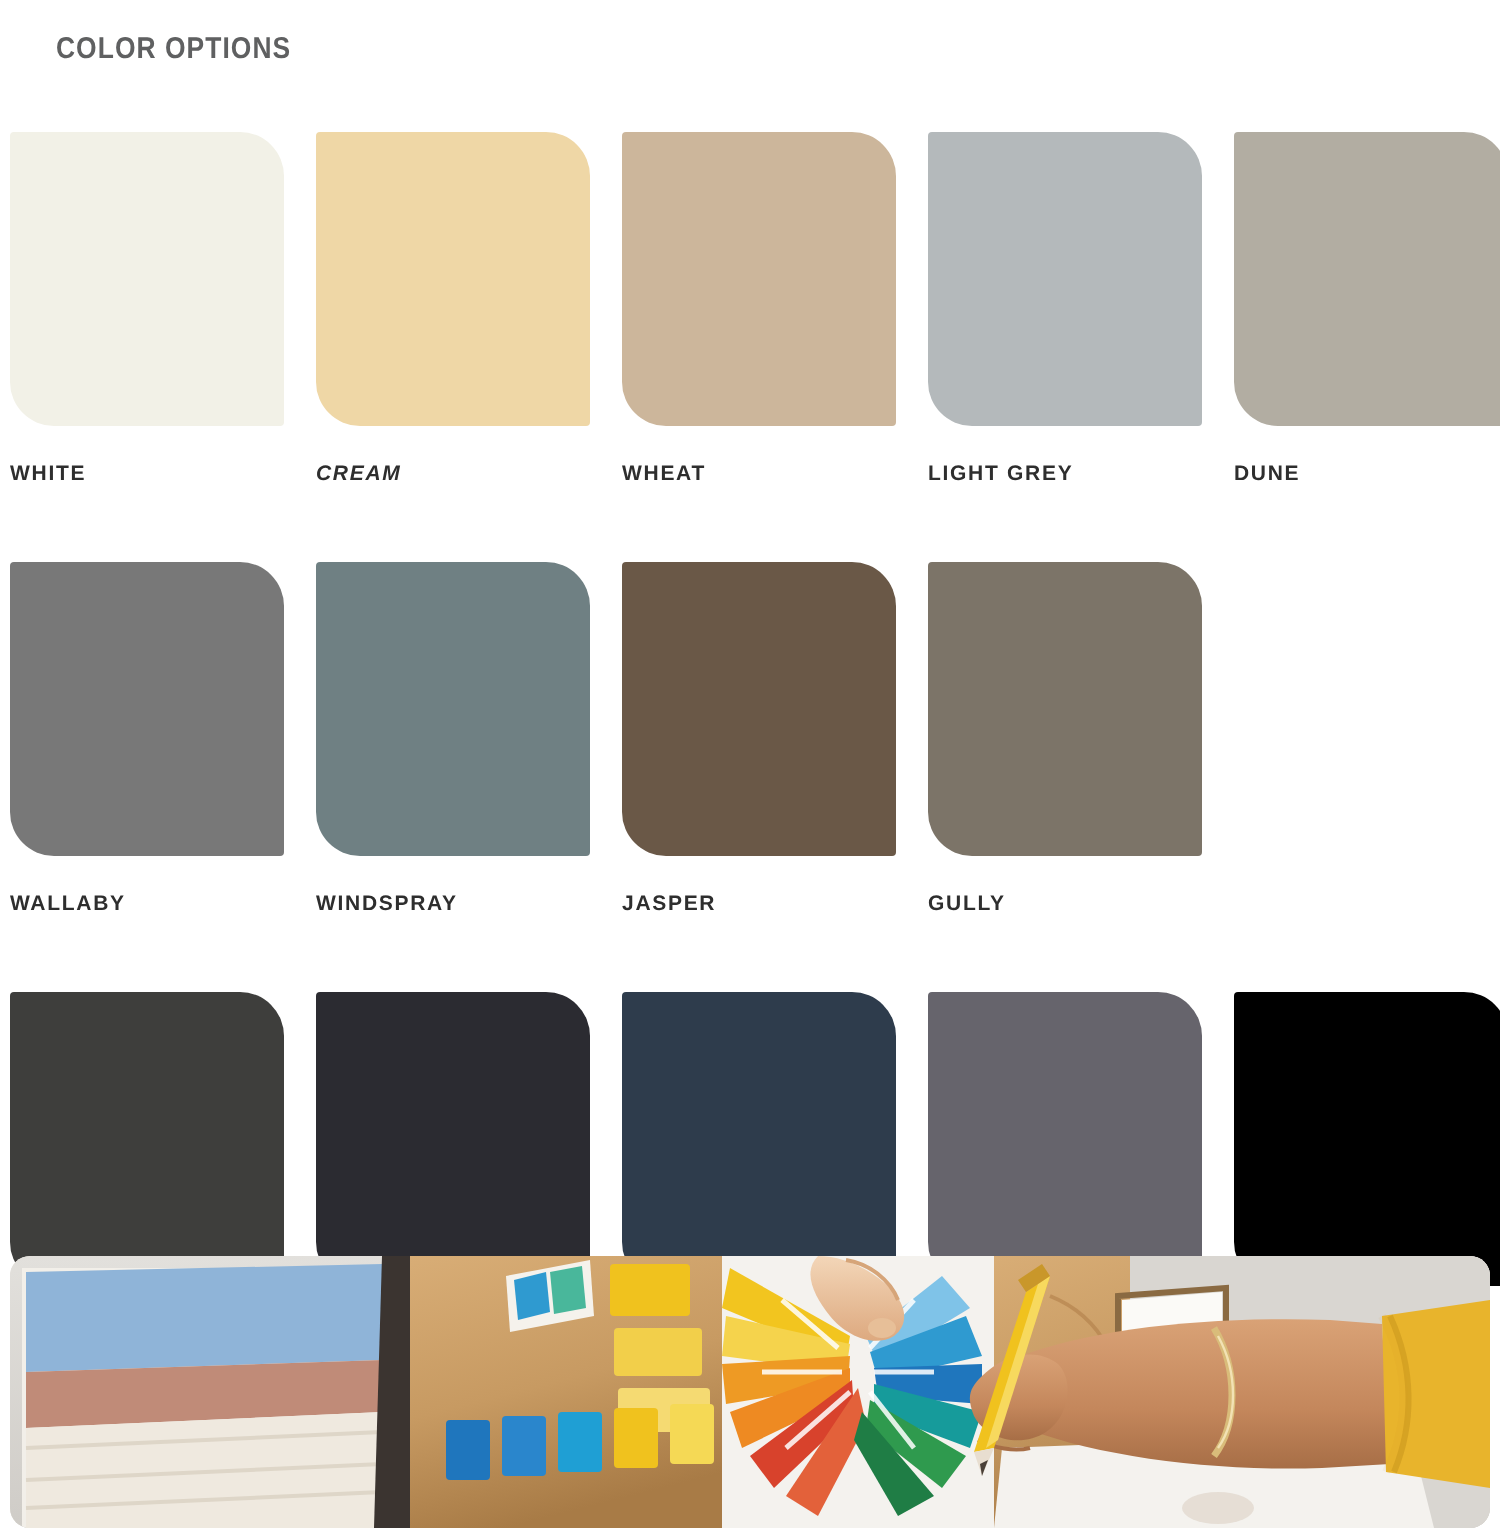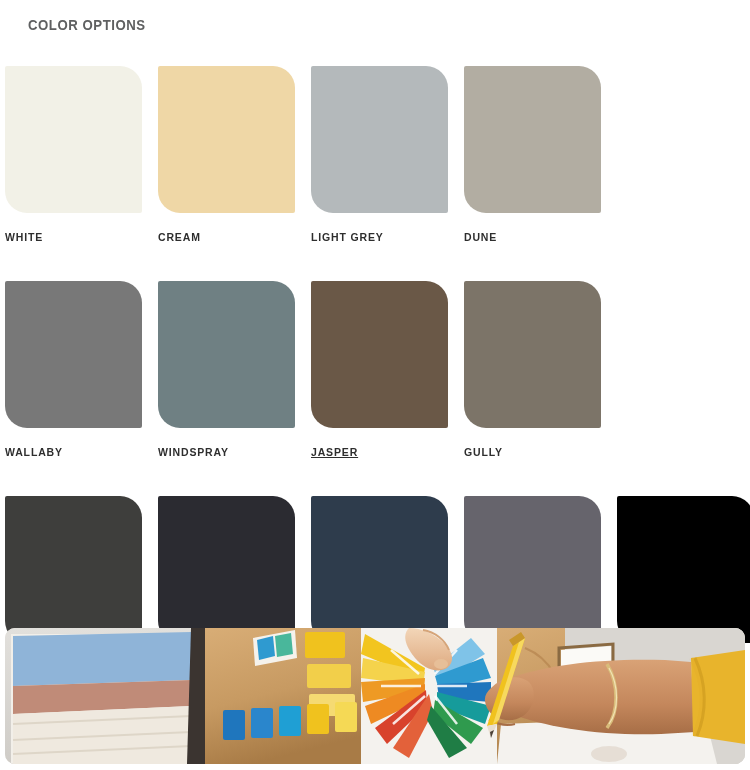--- a/index.html
+++ b/index.html
@@ -102,21 +102,25 @@
 
   <div class="swatch-grid">
 
     <div class="swatch-row">
       <div class="swatch-cell">
         <div class="swatch-chip r" style="background-color: rgb(242, 241, 231);"></div>
         <div class="swatch-label" style="color: rgb(46, 46, 46);">WHITE</div>
       </div>
       <div class="swatch-cell">
         <div class="swatch-chip r" style="background-color: rgb(239, 215, 166);"></div>
-        <div class="swatch-label" style="color: rgb(46, 46, 46);">CREAM</div>
+        <div class="swatch-label" style="color: rgb(46, 46, 46); font-style: italic;">CREAM</div>
+      </div>
+      <div class="swatch-cell">
+        <div class="swatch-chip r" style="background-color: rgb(204, 182, 155);"></div>
+        <div class="swatch-label" style="color: rgb(46, 46, 46);">WHEAT</div>
       </div>
       <div class="swatch-cell">
         <div class="swatch-chip r" style="background-color: rgb(180, 185, 187);"></div>
         <div class="swatch-label" style="color: rgb(46, 46, 46);">LIGHT GREY</div>
       </div>
       <div class="swatch-cell">
         <div class="swatch-chip r" style="background-color: rgb(178, 173, 162);"></div>
         <div class="swatch-label" style="color: rgb(46, 46, 46);">DUNE</div>
       </div>
     </div>
@@ -125,21 +129,21 @@
       <div class="swatch-cell">
         <div class="swatch-chip r" style="background-color: rgb(120, 120, 120);"></div>
         <div class="swatch-label" style="color: rgb(46, 46, 46);">WALLABY</div>
       </div>
       <div class="swatch-cell">
         <div class="swatch-chip r" style="background-color: rgb(111, 128, 131);"></div>
         <div class="swatch-label" style="color: rgb(46, 46, 46);">WINDSPRAY</div>
       </div>
       <div class="swatch-cell">
         <div class="swatch-chip r" style="background-color: rgb(106, 88, 71);"></div>
-        <div class="swatch-label" style="color: rgb(46, 46, 46); text-decoration: underline;">JASPER</div>
+        <div class="swatch-label" style="color: rgb(46, 46, 46);">JASPER</div>
       </div>
       <div class="swatch-cell">
         <div class="swatch-chip r" style="background-color: rgb(124, 116, 104);"></div>
         <div class="swatch-label" style="color: rgb(46, 46, 46);">GULLY</div>
       </div>
     </div>
 
     <div class="swatch-row">
       <div class="swatch-cell">
         <div class="swatch-chip r" style="background-color: rgb(62, 62, 60);"></div>

